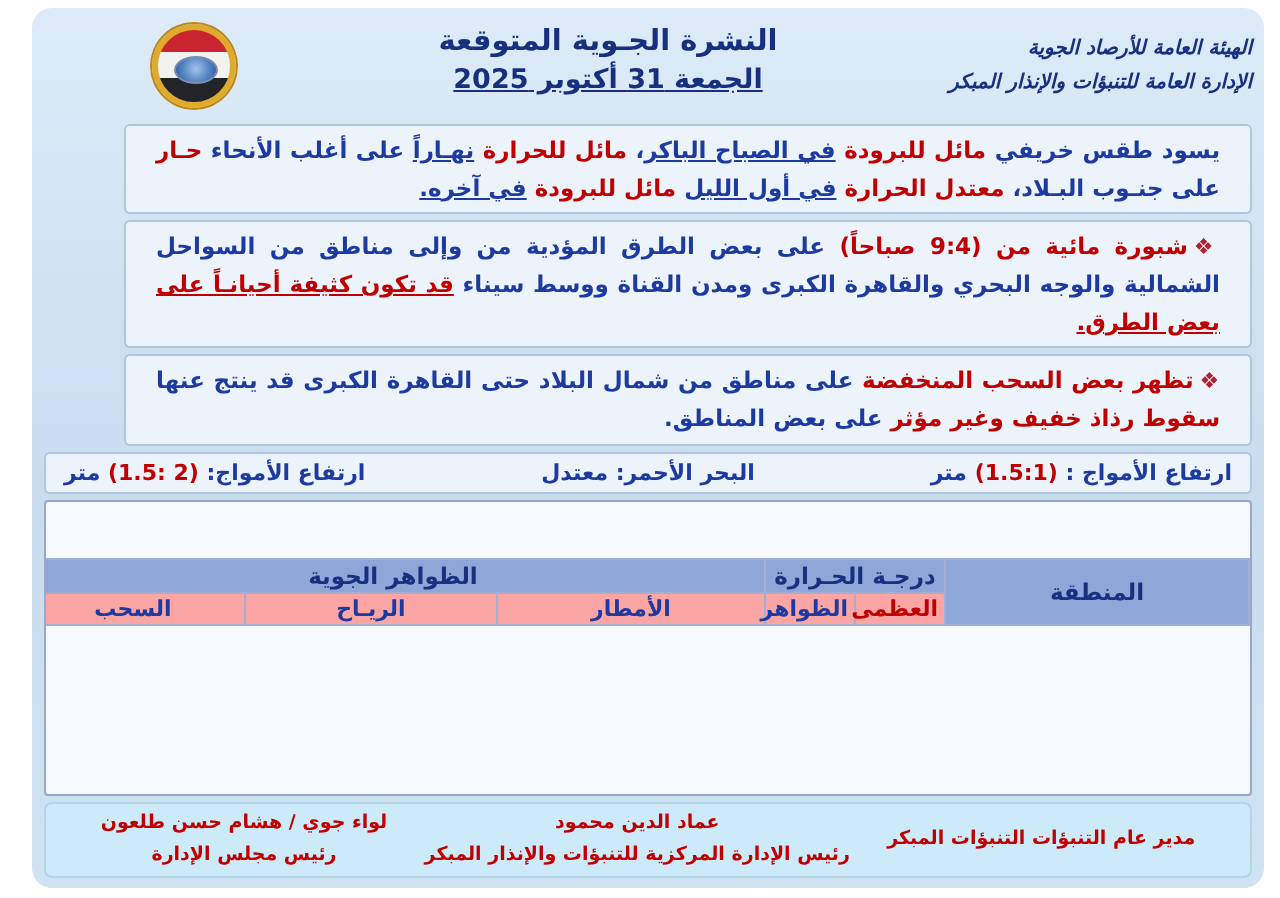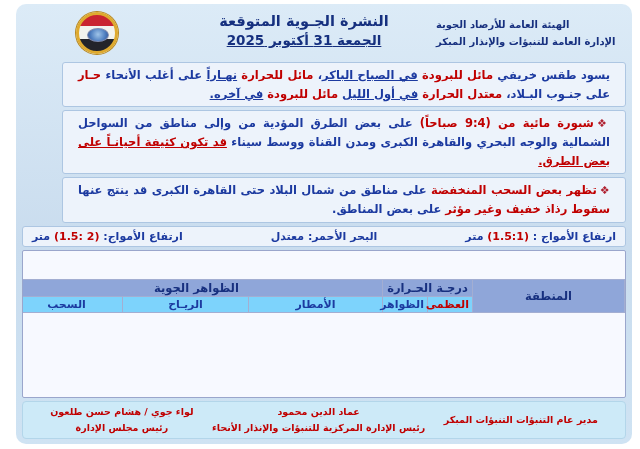--- a/index.html
+++ b/index.html
@@ -10,21 +10,21 @@
   .page{
     position:absolute;right:8px;top:4px;width:616px;height:440px;
     background:linear-gradient(180deg,#dcebf7 0%,#c9dcee 55%,#cfe3f3 100%);
     border-radius:10px;box-sizing:border-box;
     padding:5px 6px;display:flex;flex-direction:column;gap:3px;
   }
   
   .header{display:flex;align-items:flex-start;height:50px;flex:none;}
   .org-block{
     width:190px;color:#17307f;font-weight:bold;font-size:10px;
-    text-align:left;line-height:1.7;padding-top:7px;flex:none;
+    text-align:right;line-height:1.7;padding-top:7px;flex:none;font-style:italic;
   }
   .title-block{flex:1;text-align:center;color:#16307f;font-weight:bold;padding-top:4px;}
   .title-line{font-size:14.5px;}
   .date-line{font-size:13.5px;text-decoration:underline;margin-top:3px;display:inline-block;}
   .logo-wrap{width:150px;flex:none;display:flex;justify-content:center;padding-top:3px;}
   .logo{
     width:42px;height:42px;border-radius:50%;
     border:3px solid #dfaa2e;box-sizing:border-box;overflow:hidden;position:relative;
     background:linear-gradient(180deg,#c92430 0%,#c92430 30%,#f2f3ee 30%,#f2f3ee 66%,#23242a 66%,#23242a 100%);
     box-shadow:0 0 0 1px #b8871d;
@@ -49,21 +49,21 @@
     background:#edf3fb;border:1px solid #adc6e2;border-radius:3px;
     padding:3px 9px;font-size:11px;font-weight:bold;color:#1c3aa0;
     display:flex;justify-content:space-between;align-items:center;flex:none;
   }
   .sea-row .grp{white-space:nowrap;}
   
   .tbl-wrap{flex:1;background:#f7f9ff;border:1px solid #9aa6cc;border-radius:2px;overflow:hidden;}
   table{width:100%;height:100%;border-collapse:collapse;table-layout:fixed;font-size:11px;font-weight:bold;margin-top:28px;}
   th,td{border:1px solid #a3aed2;padding:1px 3px;text-align:center;vertical-align:middle;}
   .hdr{background:#8fa6d9;color:#17307f;font-size:11.5px;}
-  .subhdr{background:#7dd3fc;font-size:11px;}
+  .subhdr{background:#fca5a5;font-size:11px;}
   
   .footer{
     background:#cdeaf8;border:1px solid #b3d6ea;border-radius:4px;
     flex:none;height:36px;display:flex;align-items:center;justify-content:space-around;
     color:#c00000;font-weight:bold;font-size:9.5px;text-align:center;line-height:1.65;
     padding:0 18px;
   }
 </style>
 </head>
 <body>
@@ -133,21 +133,21 @@
       <tbody></tbody>
     </table>
   </div>
 
   <div class="footer">
     <div>
       <div>مدير عام التنبؤات التنبؤات المبكر</div>
     </div>
     <div>
       <div>عماد الدين محمود</div>
-      <div>رئيس الإدارة المركزية للتنبؤات والإنذار الأنحاء</div>
+      <div>رئيس الإدارة المركزية للتنبؤات والإنذار المبكر</div>
     </div>
     <div>
       <div>لواء جوي / هشام حسن طلعون</div>
       <div>رئيس مجلس الإدارة</div>
     </div>
   </div>
 
 </div>
 
 </body></html>

